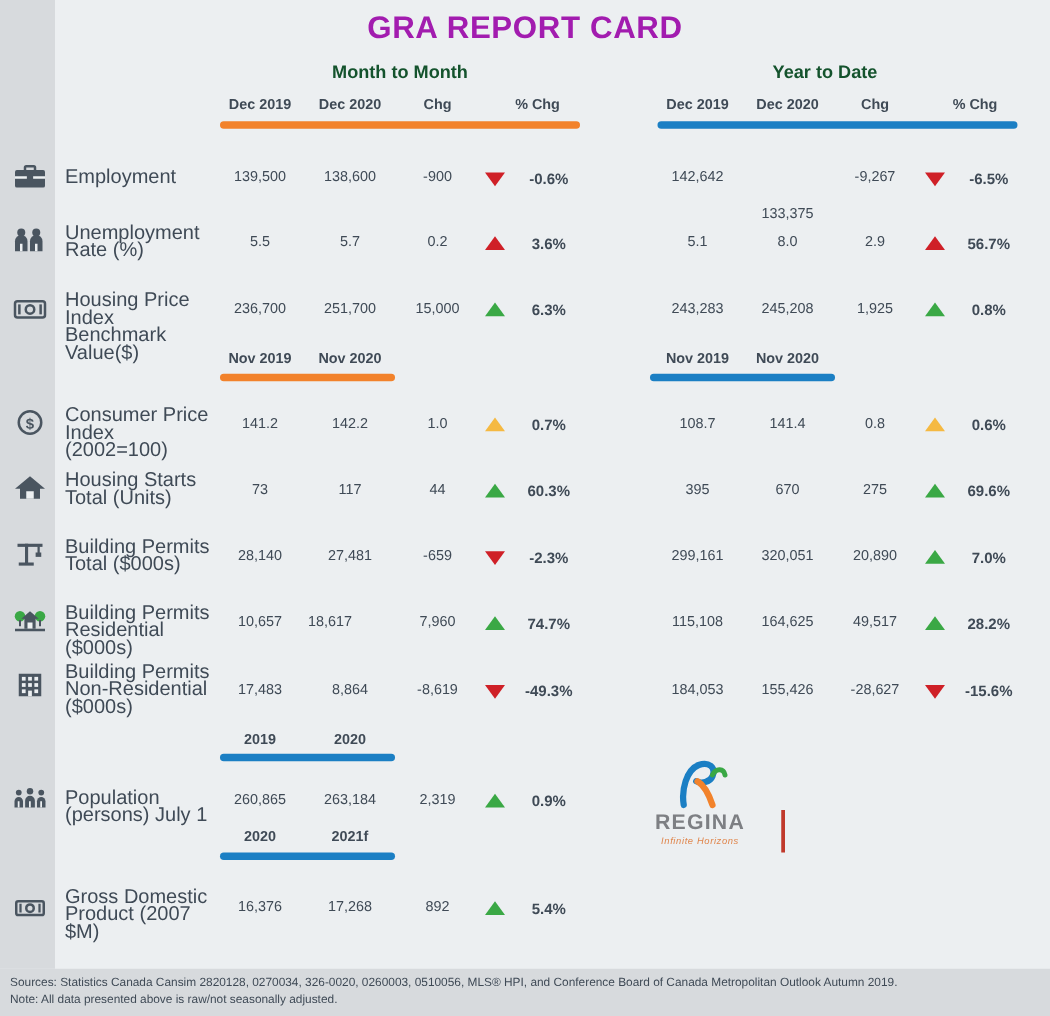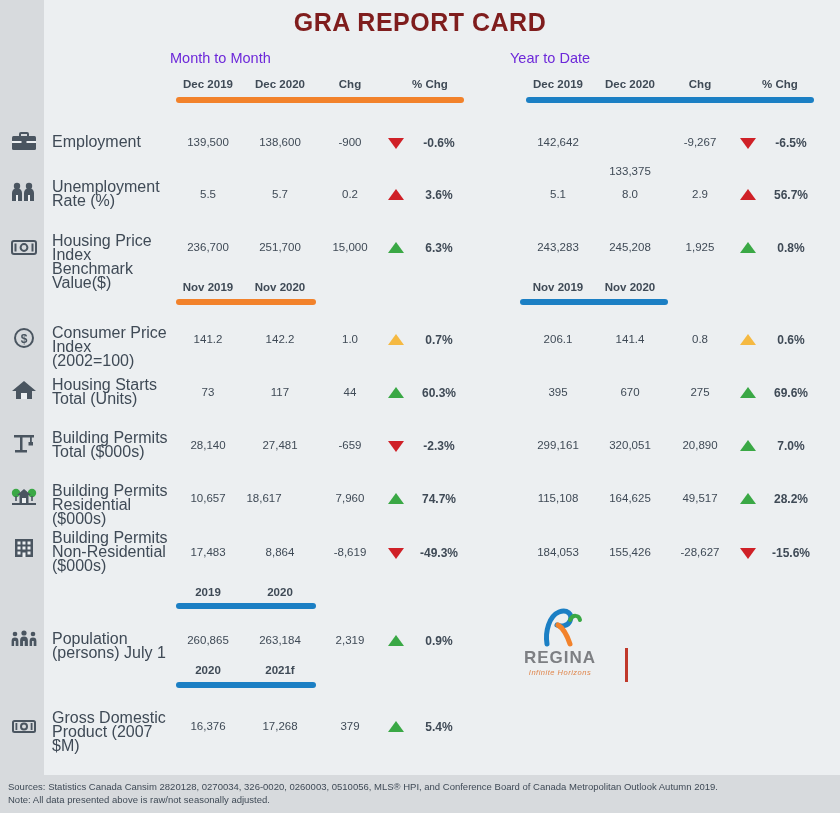--- a/index.html
+++ b/index.html
@@ -21,29 +21,30 @@
   .left-band {
     position: absolute; left: 0; top: 0; width: 44px; height: 775px;
     background: #d7dadd;
   }
   .title {
     position: absolute; top: 8px; left: 0; width: 840px;
     text-align: center;
     font-size: 25px;
     font-weight: bold;
     letter-spacing: 0.5px;
-    color: #7f1d1d;
+    color: #a21caf;
   }
 
   
   .grp-hdr {
     position: absolute;
     font-size: 14.5px;
-    font-weight: normal;
-    color: #6d28d9;
+    font-weight: bold;
+    color: #14532d;
+    text-align: center;
   }
   .grp-m2m { left: 170px; top: 50px; width: 300px; }
   .grp-ytd { left: 510px; top: 50px; width: 300px; }
 
   
   .col-hdr {
     position: absolute;
     font-size: 11.5px;
     font-weight: bold;
     color: #3f4a56;
@@ -250,21 +251,21 @@
       <circle cx="14" cy="12" r="9" fill="none" stroke="#4a5560" stroke-width="2"></circle>
       <text x="14" y="17" font-size="12" font-family="Liberation Sans, sans-serif" font-weight="bold" fill="#4a5560" text-anchor="middle">$</text>
     </svg>
   </div>
   <div class="row-label" style="top:326px;">Consumer Price Index (2002=100)</div>
   <div class="cell" style="left:172px; top:333px; width:72px;">141.2</div>
   <div class="cell" style="left:244px; top:333px; width:72px;">142.2</div>
   <div class="cell" style="left:320px; top:333px; width:60px;">1.0</div>
   <div class="tri up amber" style="left:388px; top:334px;"></div>
   <div class="cell pct" style="left:404px; top:333px; width:70px;">0.7%</div>
-  <div class="cell" style="left:522px; top:333px; width:72px;">206.1</div>
+  <div class="cell" style="left:522px; top:333px; width:72px;">108.7</div>
   <div class="cell" style="left:594px; top:333px; width:72px;">141.4</div>
   <div class="cell" style="left:670px; top:333px; width:60px;">0.8</div>
   <div class="tri up amber" style="left:740px; top:334px;"></div>
   <div class="cell pct" style="left:756px; top:333px; width:70px;">0.6%</div>
 
   <div class="icon-box" style="top:378px;">
     <svg width="28" height="24" viewBox="0 0 28 24">
       <path d="M14 3 L26 13 H22 V21 H6 V13 H2 Z" fill="#4a5560"></path>
       <rect x="11" y="15" width="6" height="6" fill="#eceff1"></rect>
     </svg>
@@ -389,21 +390,21 @@
     <svg width="28" height="24" viewBox="0 0 28 24">
       <rect x="3" y="7" width="22" height="11" rx="1.5" fill="none" stroke="#4a5560" stroke-width="2"></rect>
       <circle cx="14" cy="12.5" r="3" fill="none" stroke="#4a5560" stroke-width="2"></circle>
       <rect x="5.5" y="9" width="1.8" height="7" fill="#4a5560"></rect>
       <rect x="20.7" y="9" width="1.8" height="7" fill="#4a5560"></rect>
     </svg>
   </div>
   <div class="row-label" style="top:711px;">Gross Domestic Product (2007 $M)</div>
   <div class="cell" style="left:172px; top:720px; width:72px;">16,376</div>
   <div class="cell" style="left:244px; top:720px; width:72px;">17,268</div>
-  <div class="cell" style="left:320px; top:720px; width:60px;">379</div>
+  <div class="cell" style="left:320px; top:720px; width:60px;">892</div>
   <div class="tri up" style="left:388px; top:721px;"></div>
   <div class="cell pct" style="left:404px; top:720px; width:70px;">5.4%</div>
 
   <div class="logo-wrap">
     <div style="position:absolute; left:32px; top:-6px;">
       <svg width="46" height="42" viewBox="0 0 46 42">
         <path d="M10 38 C8 26 12 10 22 6 C30 3 36 8 33 15 C31 20 24 21 20 19" fill="none" stroke="#1b7fc4" stroke-width="5" stroke-linecap="round"></path>
         <path d="M21 19 C26 22 30 29 33 38" fill="none" stroke="#f2822b" stroke-width="5" stroke-linecap="round"></path>
         <path d="M33 14 C36 8 42 9 43 14" fill="none" stroke="#3aa845" stroke-width="4" stroke-linecap="round"></path>
       </svg>

